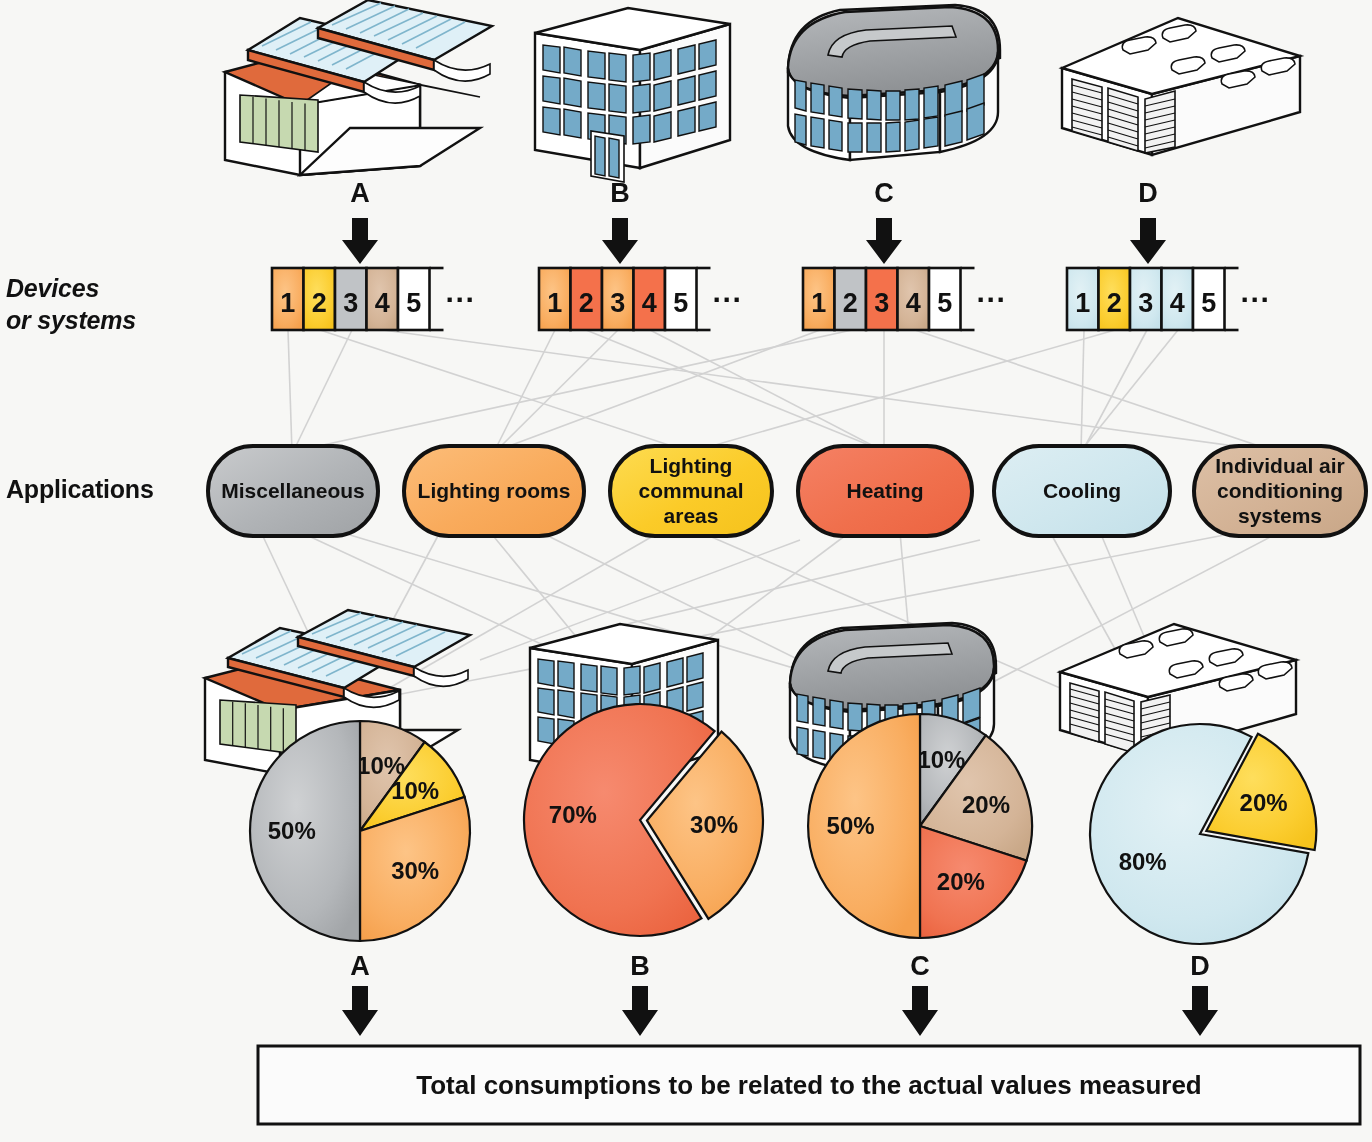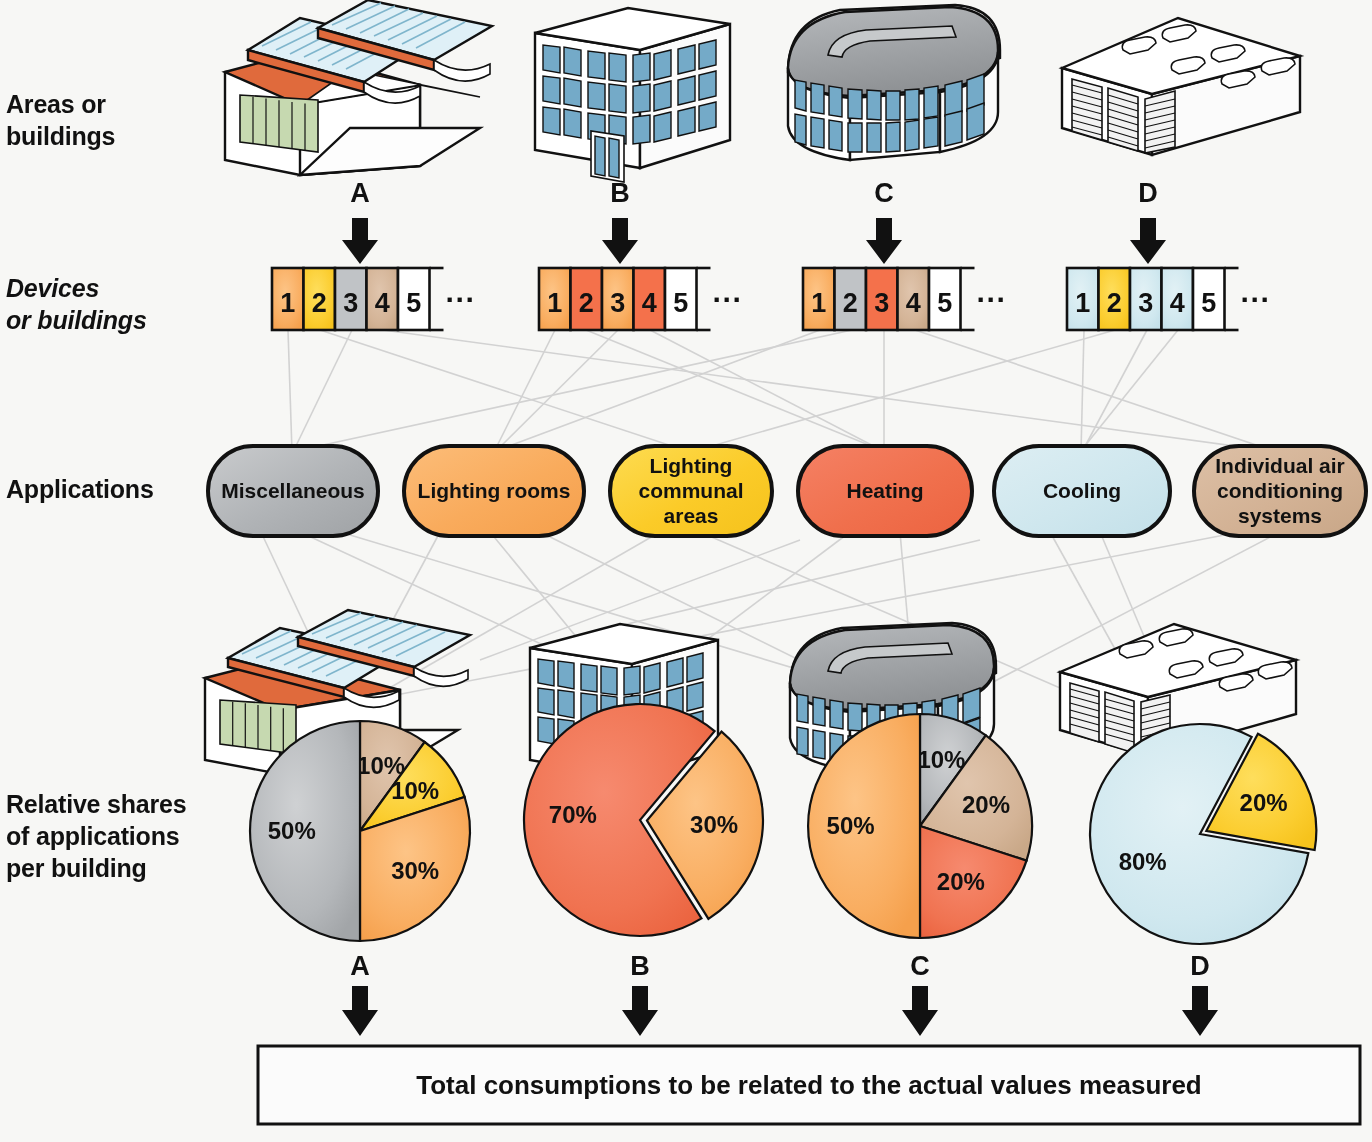--- a/index.html
+++ b/index.html
@@ -51,35 +51,26 @@
   .link{stroke:#d2d2d2;stroke-width:1.6;fill:none;}
   .ol{stroke:#111;stroke-width:2.4;}
   .olthin{stroke:#111;stroke-width:1.6;}
   .win{fill:#74aac8;stroke:#111;stroke-width:1.4;}
 </style>
 </head>
 <body>
 
 <div id="stage">
 
-  <div class="rowlabel rl-areas">
-    <div>Areas or</div>
-    <div>buildings</div>
-  </div>
   <div class="rowlabel rl-devices">
     <div>Devices</div>
-    <div>or buildings</div>
+    <div>or systems</div>
   </div>
   <div class="rowlabel rl-apps">
     <div>Applications</div>
-  </div>
-  <div class="rowlabel rl-shares">
-    <div>Relative shares</div>
-    <div>of applications</div>
-    <div>per building</div>
   </div>
 
   <svg id="scene" viewBox="0 0 1372 1142" xmlns="http://www.w3.org/2000/svg">
     <defs>
       <linearGradient id="gGray" x1="0" y1="0" x2="1" y2="1">
         <stop offset="0%" stop-color="#c9cbcd"></stop>
           <stop offset="55%" stop-color="#b0b3b6"></stop>
           <stop offset="100%" stop-color="#9fa2a5"></stop>
       </linearGradient>
       <linearGradient id="gOrange" x1="0" y1="0" x2="1" y2="1">

